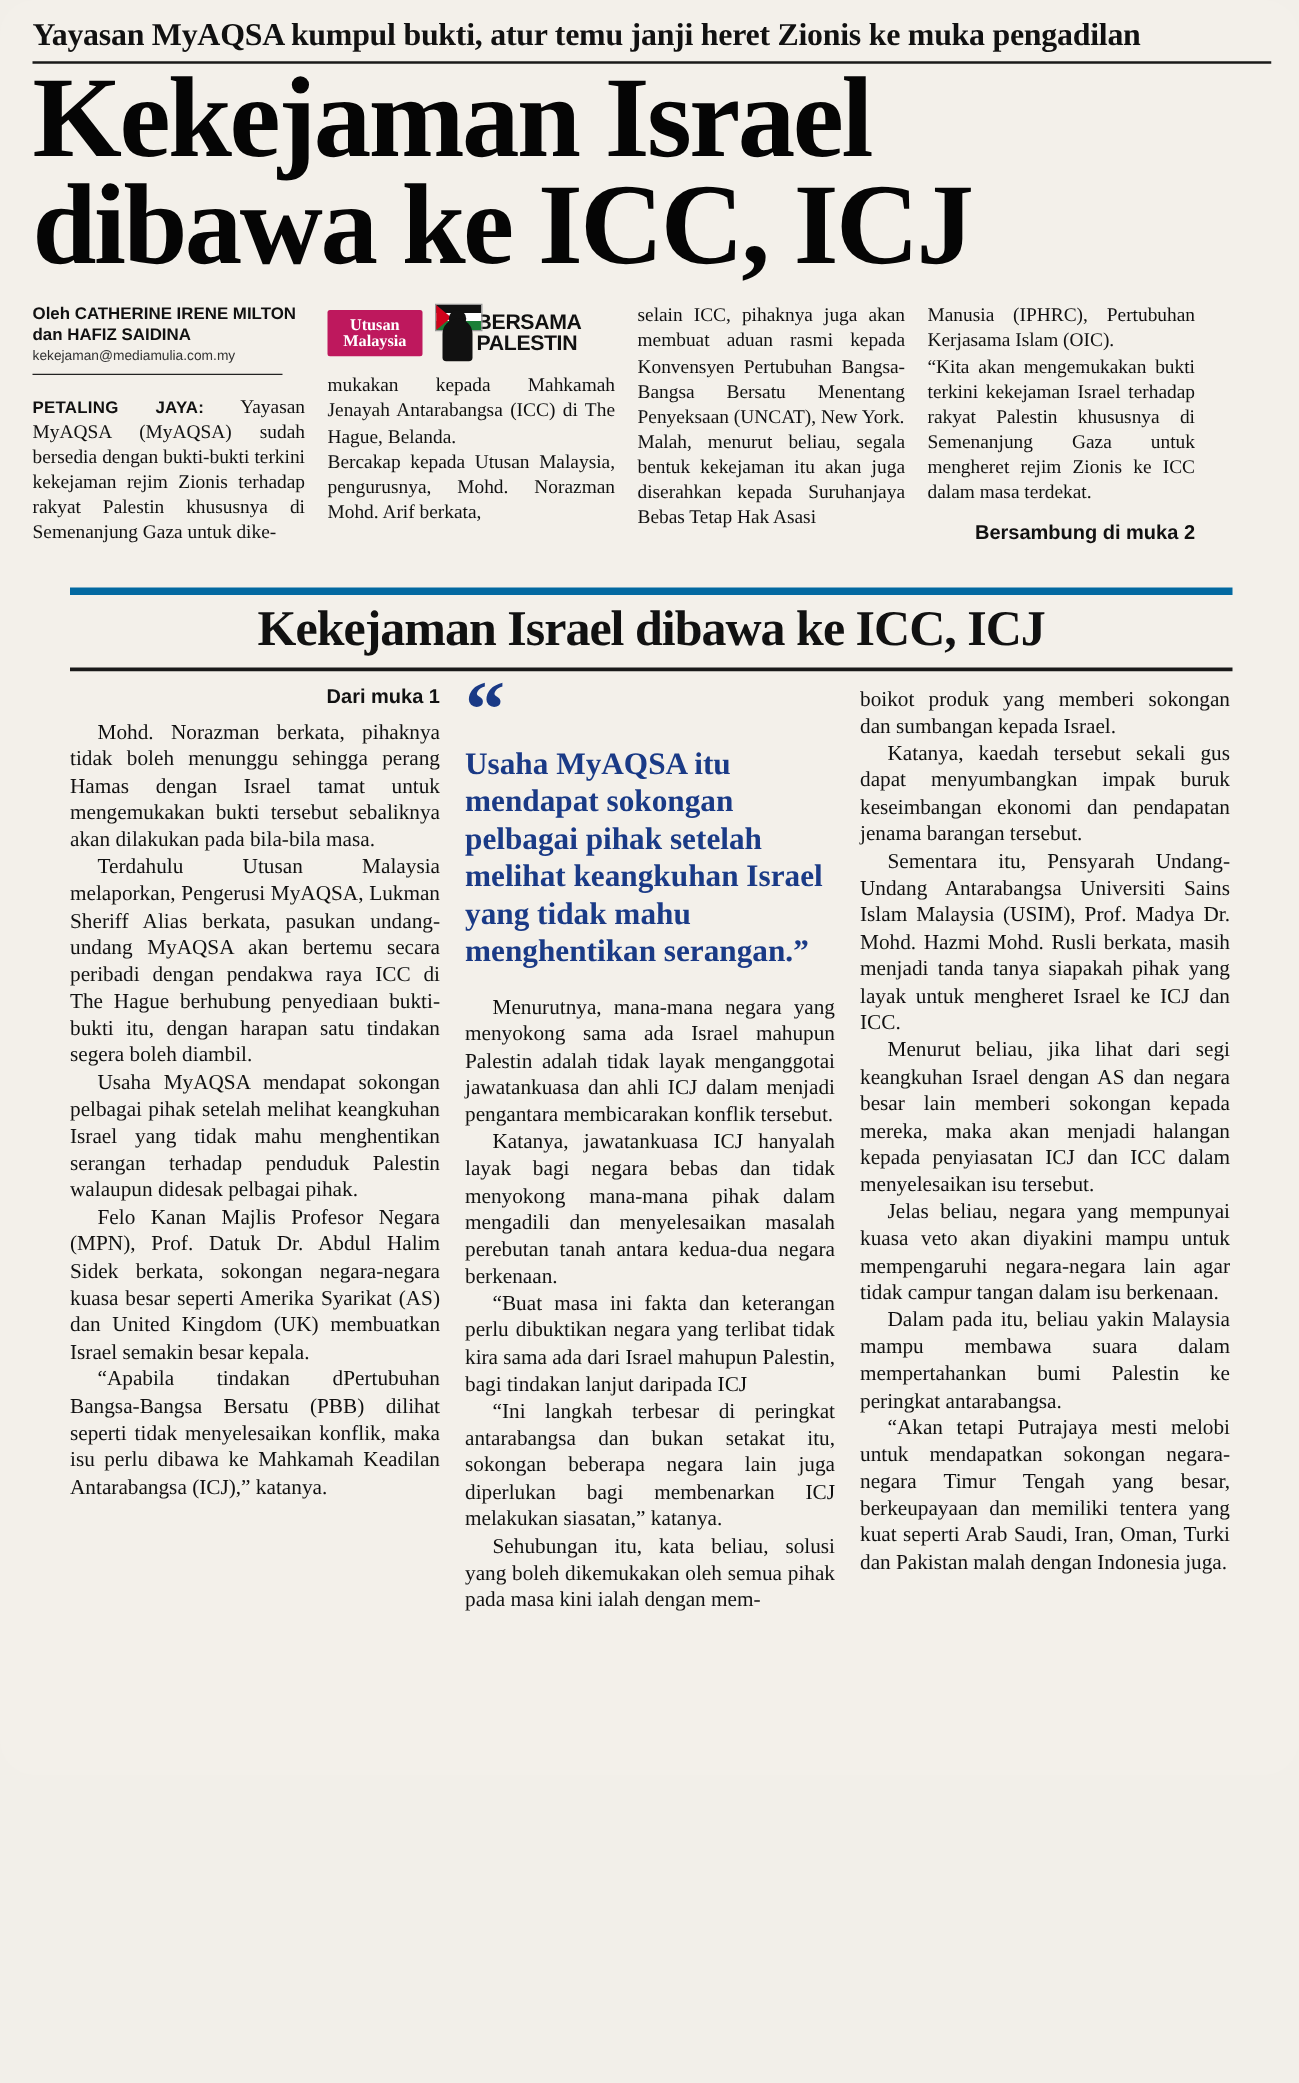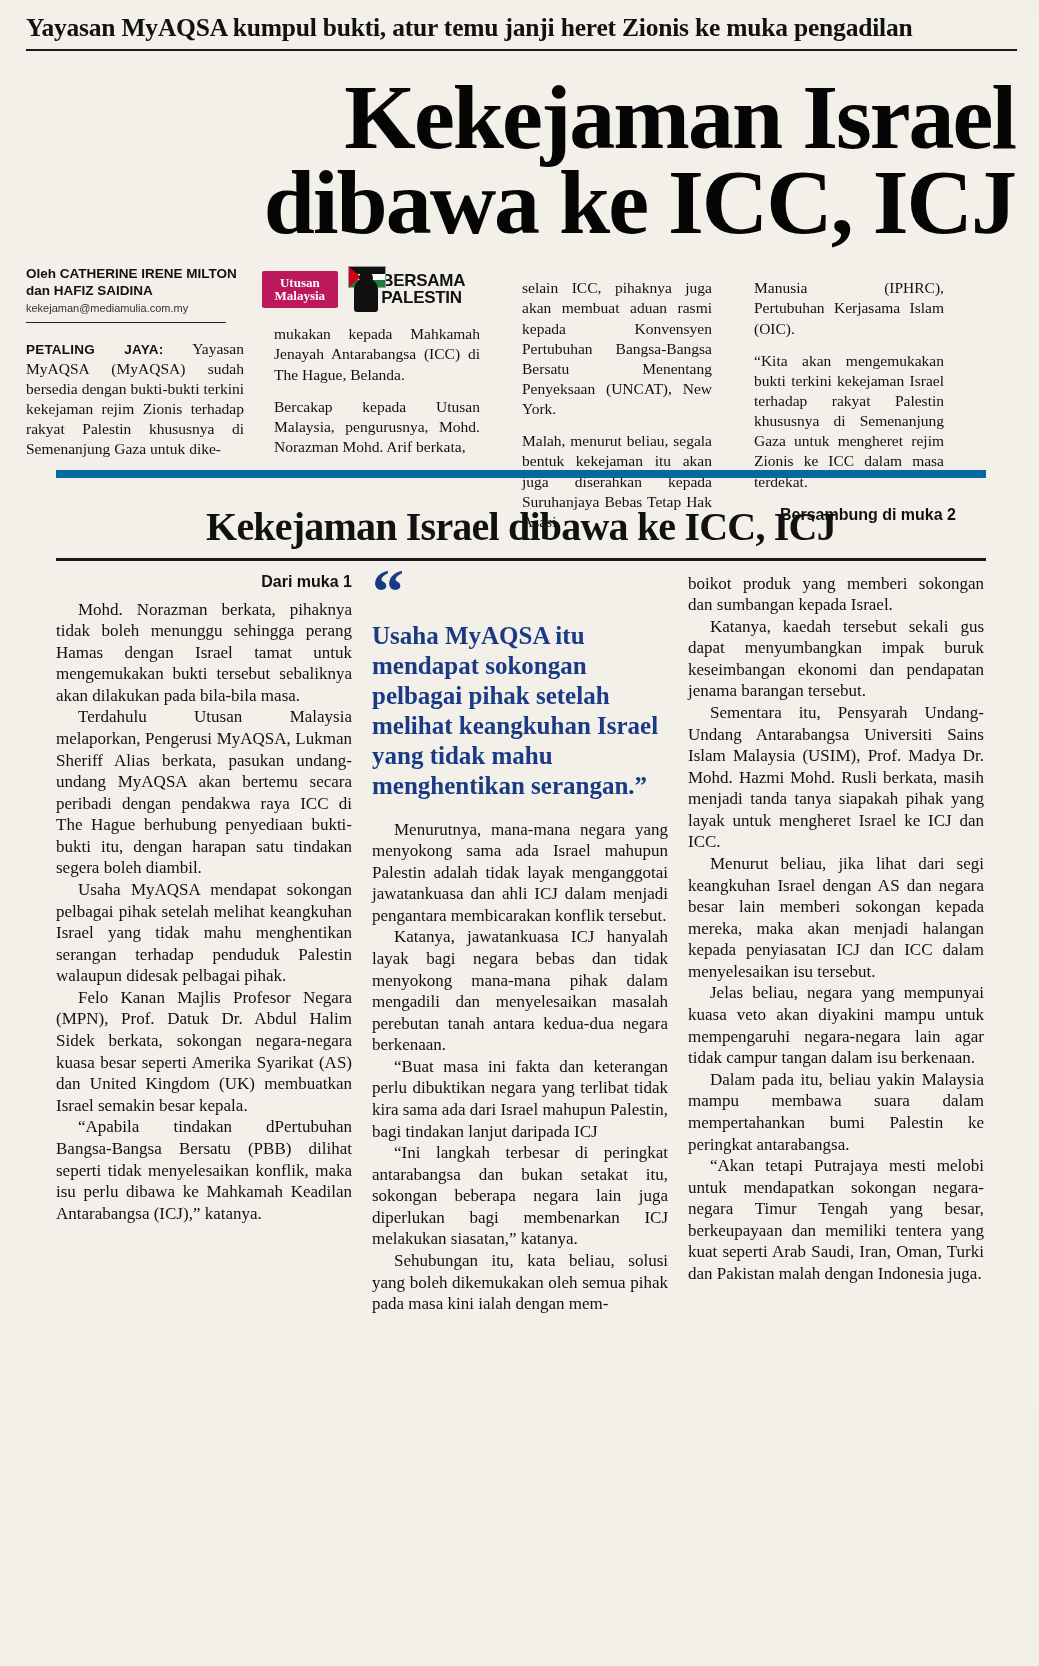--- a/index.html
+++ b/index.html
@@ -33,23 +33,22 @@
   }
   .rule-thin{
     height:2px;background:#1a1a1a;margin:3px 22px 0 26px;
   }
   .headline{
     font-family:"Liberation Serif", serif;
     font-weight:bold;
     font-size:92px;
     line-height:0.92;
     letter-spacing:-2px;
-    padding:24px 24px 0 26px;
+    padding:1px 24px 0 26px;
     color:#050505;
-    text-align:right;
   }
   .headline .l2{display:block;}
   .byline-row{
     display:flex;
     padding:22px 24px 0 26px;
     gap:18px;
   }
   .col{box-sizing:border-box;}
   .byline-col{width:218px;}
   .byline-name{
@@ -94,31 +93,31 @@
   .flag-person .flag:after{
     content:"";position:absolute;left:0;top:0;width:0;height:0;
     border-top:10px solid transparent;border-bottom:10px solid transparent;border-left:12px solid #d0021b;
   }
   .bersama{
     font-family:"Liberation Sans", sans-serif;
     font-weight:bold;font-size:17px;line-height:1.0;color:#111;letter-spacing:-.3px;
   }
   .body-col{width:214px;}
   .body-col p, .logo-col p{
-    font-size:15.5px;line-height:1.3;text-align:justify;margin:12px;
+    font-size:15.5px;line-height:1.3;text-align:justify;margin:0;
   }
   .sambung{
     font-family:"Liberation Sans", sans-serif;
     font-weight:bold;font-size:16px;text-align:right;margin-top:14px;
   }
   
   .bottom-article{
     position:absolute;left:56px;top:470px;width:930px;
-    border-top:8px solid #0369a1;
-    padding-top:22px;
+    border-top:6px solid #0369a1;
+    padding-top:0;
   }
   .sub-headline{
     font-family:"Liberation Serif", serif;
     font-weight:bold;font-size:40px;line-height:1.05;
     text-align:center;letter-spacing:-.8px;
     padding:6px 0 10px 0;
   }
   .sub-rule{height:2.5px;background:#1a1a1a;margin-bottom:12px;}
   .cols3{
     display:flex;gap:20px;

